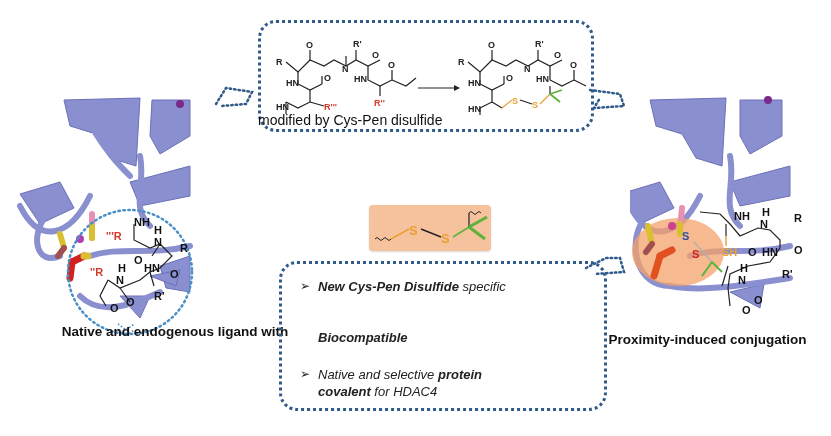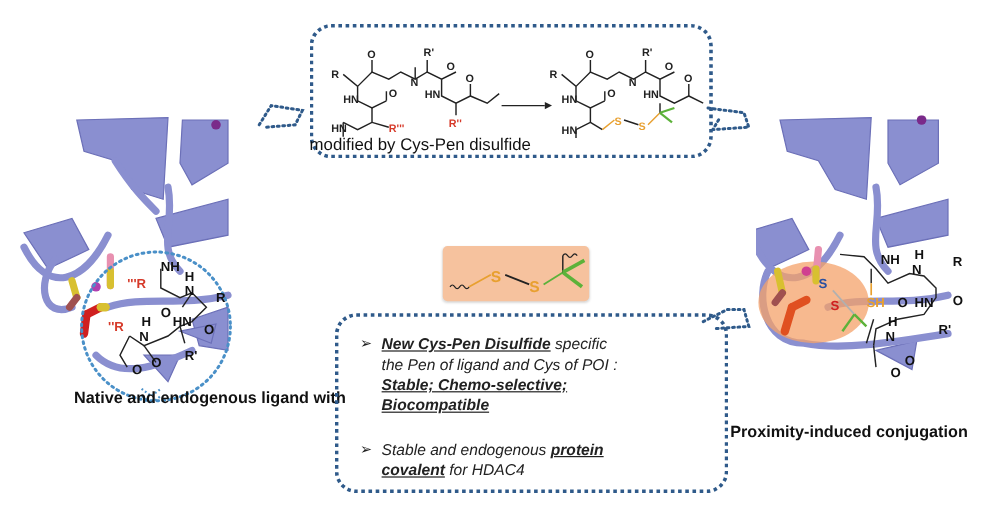--- a/index.html
+++ b/index.html
@@ -4,21 +4,21 @@
 <style>
   html, body { margin: 0; padding: 0; background: #ffffff; }
   body { width: 831px; height: 436px; position: relative; overflow: hidden; font-family: "Liberation Sans", sans-serif; color: #111; }
   .abs { position: absolute; }
   svg text { font-family: "Liberation Sans", sans-serif; }
   .caption { font-weight: bold; font-size: 13.5px; line-height: 16px; text-align: center; color: #111; }
   .top-box { left: 258px; top: 20px; width: 336px; height: 112px; border: 3px dotted #2f5a8a; border-radius: 18px; box-sizing: border-box; }
   .top-caption { left: 258px; top: 112px; width: 336px; font-weight: normal; font-size: 14px; }
   .bottom-box { left: 279px; top: 261px; width: 328px; height: 150px; border: 3px dotted #2f5a8a; border-radius: 18px; box-sizing: border-box; }
   .bullet { font-size: 13px; line-height: 17px; font-style: italic; color: #222; }
-  .bullet b { font-style: italic; text-decoration: underline; }
+  .bullet b { font-style: italic; }
   .arrow-glyph { font-style: normal; font-size: 12px; width: 18px; display: inline-block; }
   .orange-card { left: 369px; top: 205px; width: 122px; height: 46px; background: #f6c29e; border-radius: 4px; box-shadow: 0 1px 2px rgba(0,0,0,0.15); }
 </style>
 </head>
 <body>
 
 <div class="abs top-box"></div>
 <svg class="abs" style="left:258px; top:20px;" width="336" height="95">
 
   <g stroke="#222" stroke-width="1.2" fill="none">
@@ -177,31 +177,31 @@
   <line x1="100" y1="22" x2="118" y2="12" stroke="#5cb23a" stroke-width="3"></line>
   <line x1="100" y1="22" x2="116" y2="34" stroke="#5cb23a" stroke-width="3"></line>
 </svg>
 
 <div class="abs bottom-box"></div>
 <div class="abs bullet" style="left:300px; top:278px; width:300px;">
   <div style="display:flex;">
     <span class="arrow-glyph">➢</span>
     <div>
       <b>New Cys-Pen Disulfide</b><span> specific</span><br>
-      <span>the Pen of ligand and Cys of POI  :</span><br>
-      <b>Stable; Chemo-selective;</b><br>
+      <br>
+      <br>
       <b>Biocompatible</b>
     </div>
   </div>
 </div>
 <div class="abs bullet" style="left:300px; top:366px; width:300px;">
   <div style="display:flex;">
     <span class="arrow-glyph">➢</span>
     <div>
-      <span>Stable and endogenous </span><b>protein</b><br>
+      <span>Native and selective </span><b>protein</b><br>
       <b>covalent</b><span> for HDAC4</span>
     </div>
   </div>
 </div>
 
 <svg class="abs" style="left:630px; top:96px;" width="201" height="240">
   <g fill="#8a8fd0" stroke="#6c70b8" stroke-width="1">
     <path d="M20,4 L96,2 L92,70 L66,62 L52,38 L26,30 Z"></path>
     <path d="M110,4 L152,4 L152,40 L120,58 L110,40 Z"></path>
     <path d="M-10,98 L30,86 L44,112 L10,128 Z"></path>
@@ -248,13 +248,13 @@
     <text x="110" y="176">H</text>
     <text x="108" y="188">N</text>
     <text x="152" y="182">R'</text>
     <text x="124" y="208">O</text>
     <text x="112" y="218">O</text>
     <text x="92" y="160" fill="#e8a030">SH</text>
     <text x="52" y="144" fill="#2a50a0">S</text>
     <text x="62" y="162" fill="#d02020">S</text>
   </g>
 </svg>
-<div class="abs caption" style="left:589px; top:332px; width:237px;margin-top:20px;">Proximity-induced conjugation</div>
+<div class="abs caption" style="left:589px; top:332px; width:237px;">Proximity-induced conjugation</div>
 
 </body></html>

